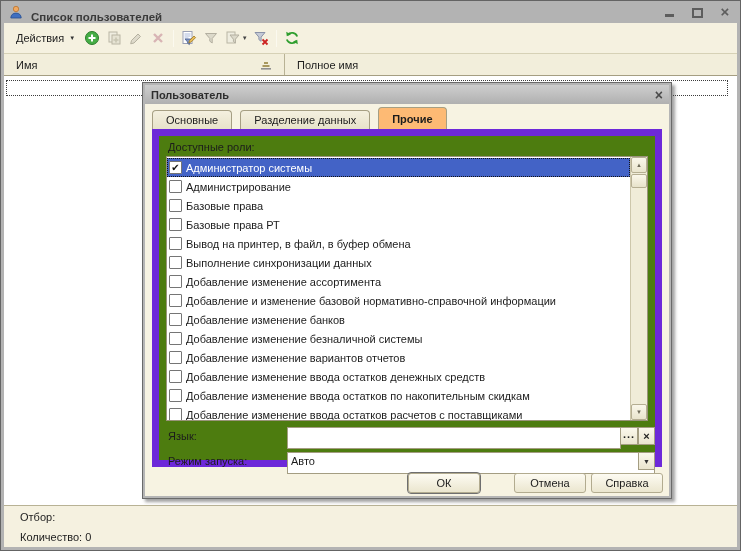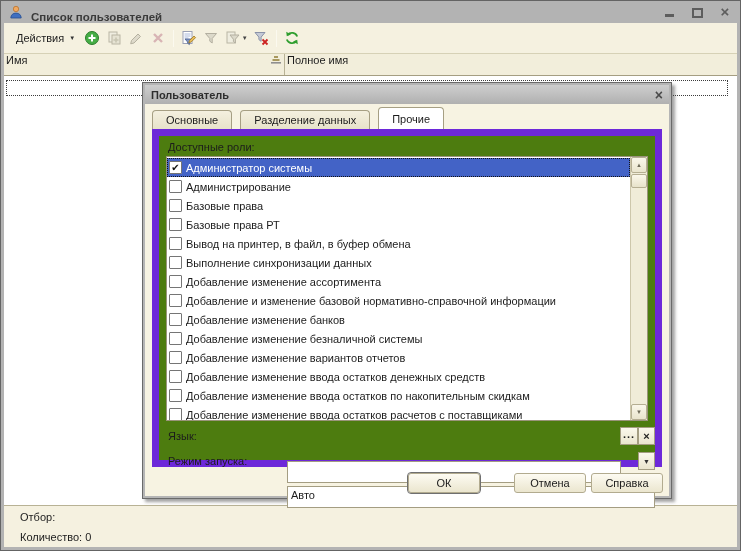--- a/index.html
+++ b/index.html
@@ -24,21 +24,21 @@
   .toolbar { position:absolute; left:0; top:0; right:0; height:31px; display:flex; align-items:center;
              padding:0 6px; border-bottom:1px solid #d6d1b6; }
   .menu-btn { display:flex; align-items:center; gap:5px; padding:2px 5px; border:1px solid transparent; }
   .menu-arrow { font-size:6px; color:#333; }
   .tb-icon { width:20px; height:20px; display:flex; align-items:center; justify-content:center; margin:0 1px; }
   .tb-sep { width:1px; height:17px; background:#c6c0a4; border-right:1px solid #fbf9ef; margin:0 4px; }
   .dd-small { font-size:6px; color:#444; margin-left:1px; }
 
   .header-row { position:absolute; left:0; top:31px; right:0; height:22px; background:#f2eedb;
                 border-bottom:1px solid #a59e82; display:flex; }
-  .hcell { display:flex; padding:0 2px; }
+  .hcell { display:flex; align-items:center; padding:0 12px; }
   .hcell-name { width:281px; border-right:1px solid #b8b295; justify-content:space-between; }
   .hcell-full { flex:1; }
 
   .table { position:absolute; left:0; top:53px; right:0; height:430px; background:#ffffff;
            border-bottom:1px solid #b8b295; }
   .empty-row { position:absolute; left:2px; top:4px; right:9px; height:16px; border:1px dotted #3c3c3c; }
 
   .statusbar { position:absolute; left:0; top:483px; right:0; bottom:0; padding:5px 16px; }
   .statusbar .line { height:14px; margin-bottom:6px; color:#1c1c1c; }
 
@@ -48,21 +48,21 @@
             box-shadow:3px 3px 3px rgba(70,70,70,0.5); }
   .dlg-titlebar { height:19px; background:linear-gradient(#cecece,#b0b0b0);
                   display:flex; align-items:center; padding:0 6px; }
   .dlg-title { font-weight:bold; color:#2e2e2e; }
   .dlg-close { margin-left:auto; color:#4a4a4a; font-size:14px; font-weight:bold; line-height:16px; cursor:default; }
   .dlg-body { position:relative; height:392px; background:#f7f3e2; }
 
   .tabs { position:absolute; top:4px; left:7px; height:21px; display:flex; align-items:flex-end; gap:8px; z-index:2; }
   .tab { height:19px; line-height:19px; padding:0 13px; background:linear-gradient(#f4f0df,#e7e2ca);
          border:1px solid #a69f83; border-bottom:none; border-radius:4px 4px 0 0; color:#1c1c1c; }
-  .tab.active { height:22px; line-height:22px; background:#ffffff; position:relative; z-index:3; }
+  .tab.active { height:22px; line-height:22px; background:#fdba74; position:relative; z-index:3;font-weight:bold; }
 
   .panel { position:absolute; top:25px; left:7px; right:7px; height:338px;
            border:7px solid #6d28d9; background:#4d7c0f; }
   .roles-label { position:absolute; top:5px; left:9px; }
 
   .roles-list { position:absolute; top:20px; left:7px; right:7px; height:265px;
                 border:1px solid #9a947a; background:#fff; overflow:hidden; }
   .rows { position:absolute; left:0; top:1px; right:17px; }
   .role-row { height:19px; display:flex; align-items:center; padding-left:2px; background:#fff; }
   .role-row.selected { background:#4363c6; color:#fff; outline:1px dotted #141414; outline-offset:-1px; }
@@ -73,21 +73,21 @@
   .vscroll { position:absolute; top:0; right:0; bottom:0; width:17px; background:#f0ecd8; border-left:1px solid #cdc7ab; }
   .sbtn { position:absolute; left:0; right:0; height:16px; background:linear-gradient(#faf7ea,#e9e4cd);
           border:1px solid #b5ae92; border-radius:2px; display:flex; align-items:center; justify-content:center;
           font-size:6px; color:#6e6a58; }
   .sbtn.up { top:0; } .sbtn.down { bottom:0; }
   .sthumb { position:absolute; left:0; right:0; top:17px; height:14px; background:linear-gradient(#faf7ea,#e7e2ca);
             border:1px solid #b5ae92; border-radius:2px; }
 
   .frow-label { position:absolute; left:9px; height:14px; }
   .lang-label { top:294px; } .mode-label { top:319px; }
-  .field { position:absolute; height:22px; background:#fff; border:1px solid #a49d82;margin-top:34px; }
+  .field { position:absolute; height:22px; background:#fff; border:1px solid #a49d82; }
   .lang-field { top:291px; left:128px; right:34px; }
   .mini-btn { position:absolute; top:291px; height:18px; background:linear-gradient(#fbf8ec,#eae5ce);
               border:1px solid #a49d82; display:flex; align-items:center; justify-content:center; }
   .btn-ellipsis { right:17px; width:18px; font-weight:bold; letter-spacing:1px; padding-bottom:4px; }
   .btn-clearx { right:0; width:17px; font-weight:bold; color:#222; }
   .combo { top:316px; left:128px; right:0; padding:2px 20px 0 3px; }
   .combo-btn { position:absolute; top:316px; right:0; width:17px; height:18px;
                background:linear-gradient(#fbf8ec,#eae5ce); border:1px solid #a49d82;
                display:flex; align-items:center; justify-content:center; font-size:7px; color:#333; }
 

